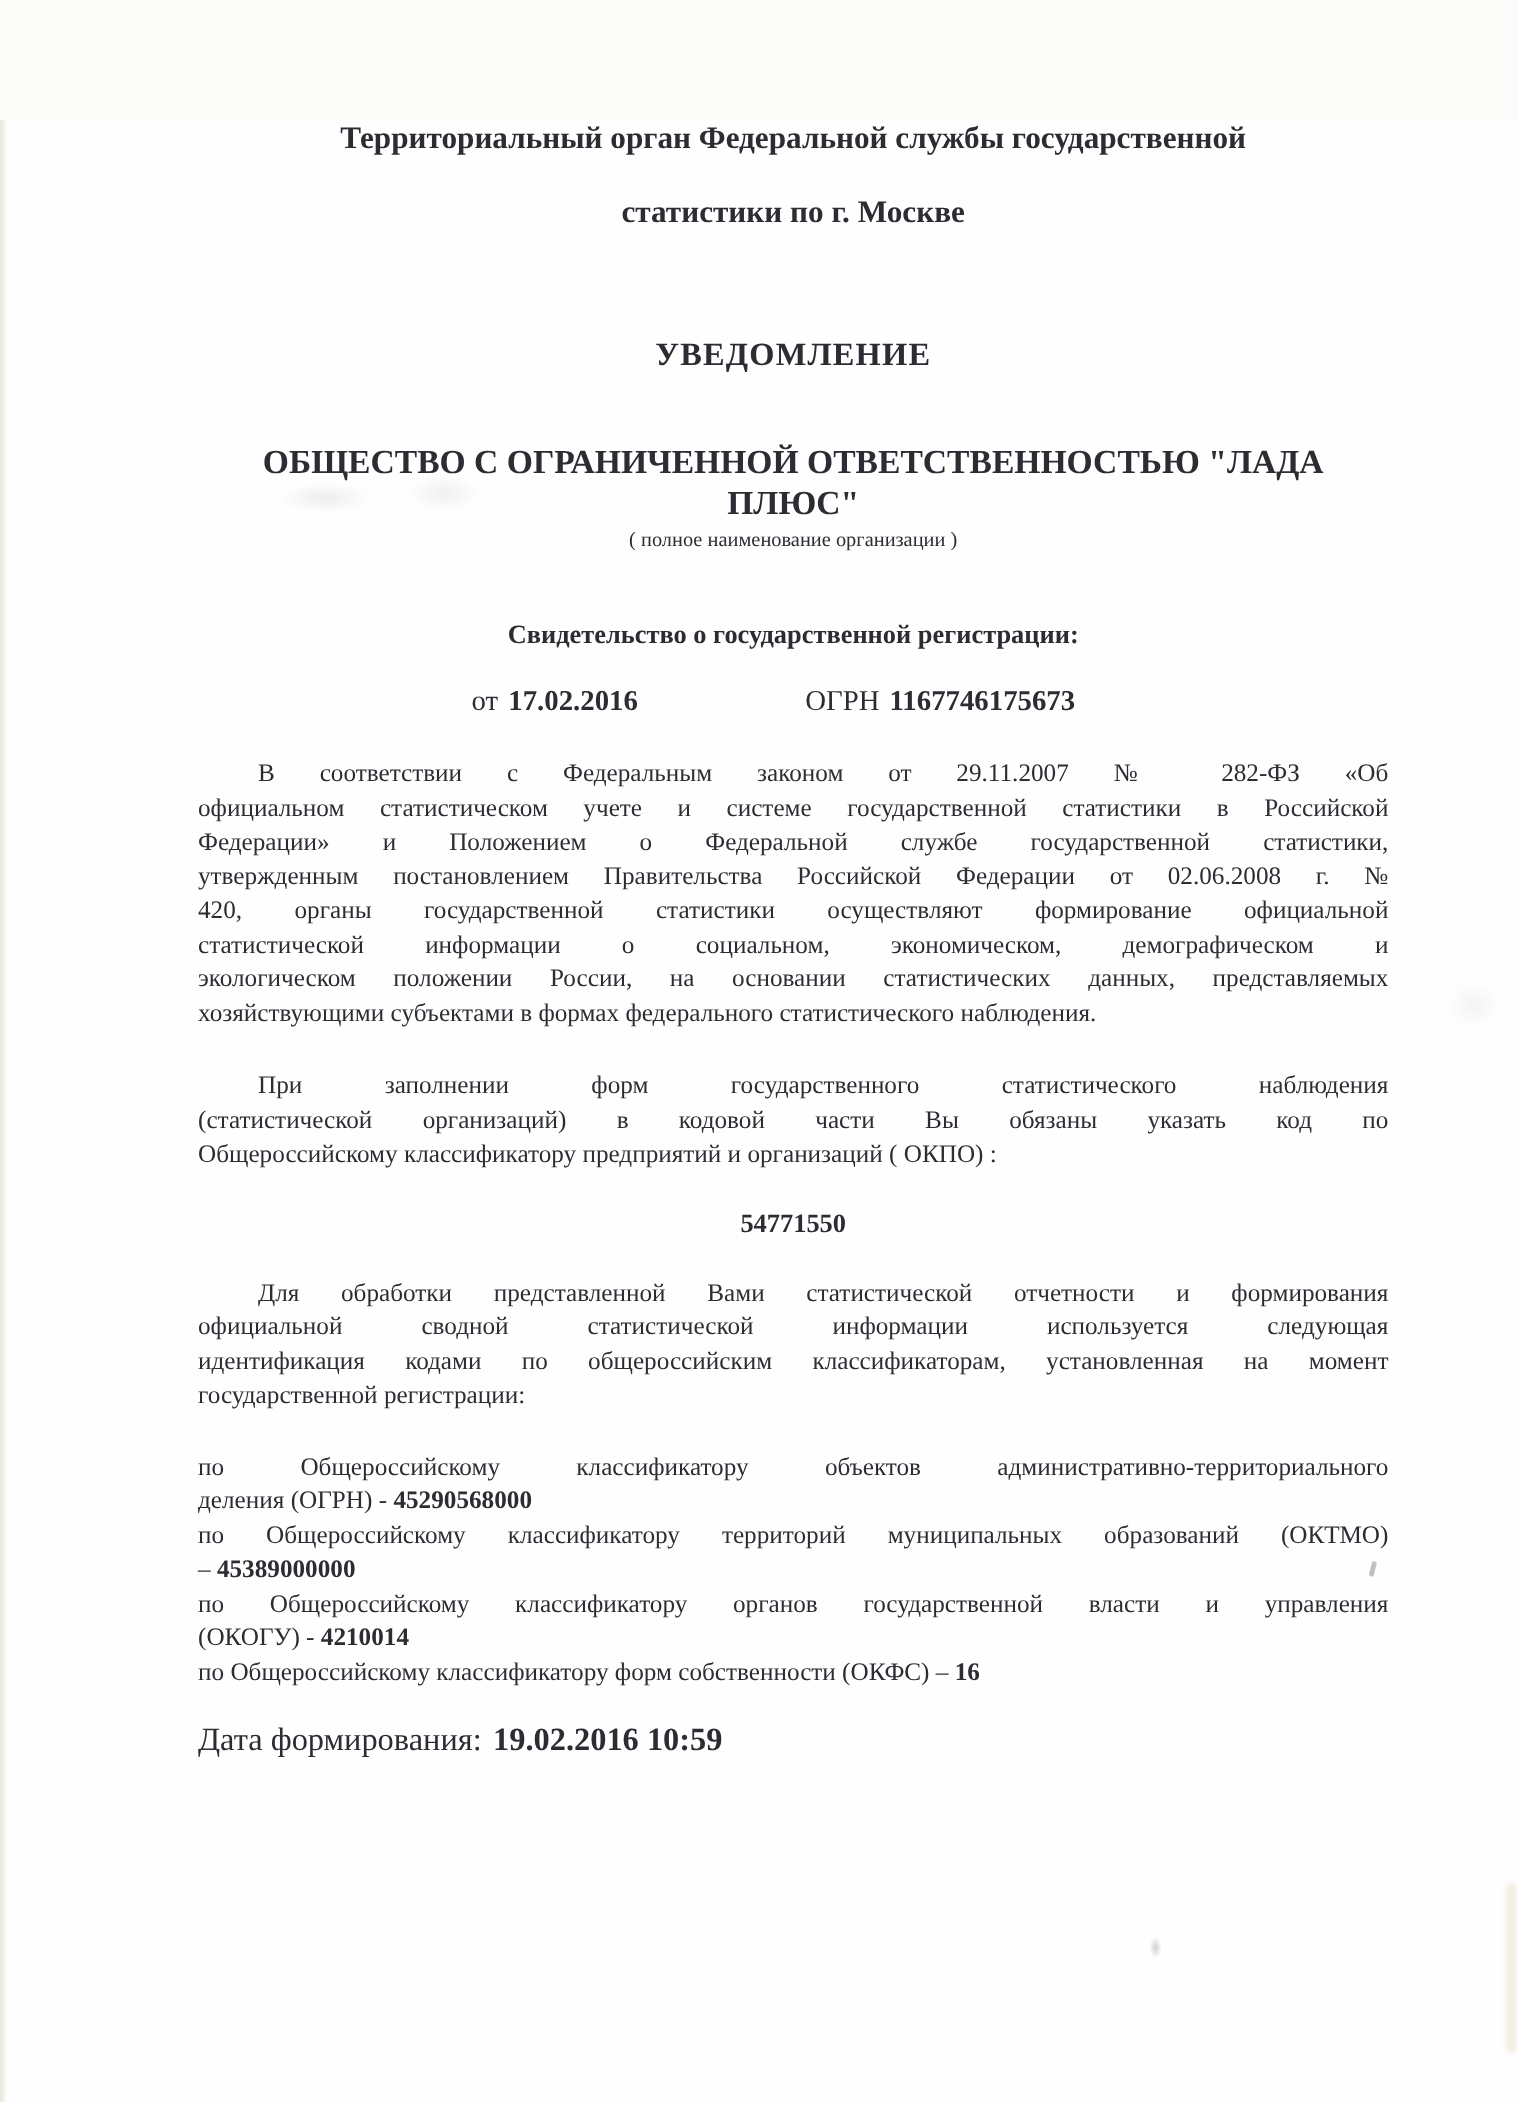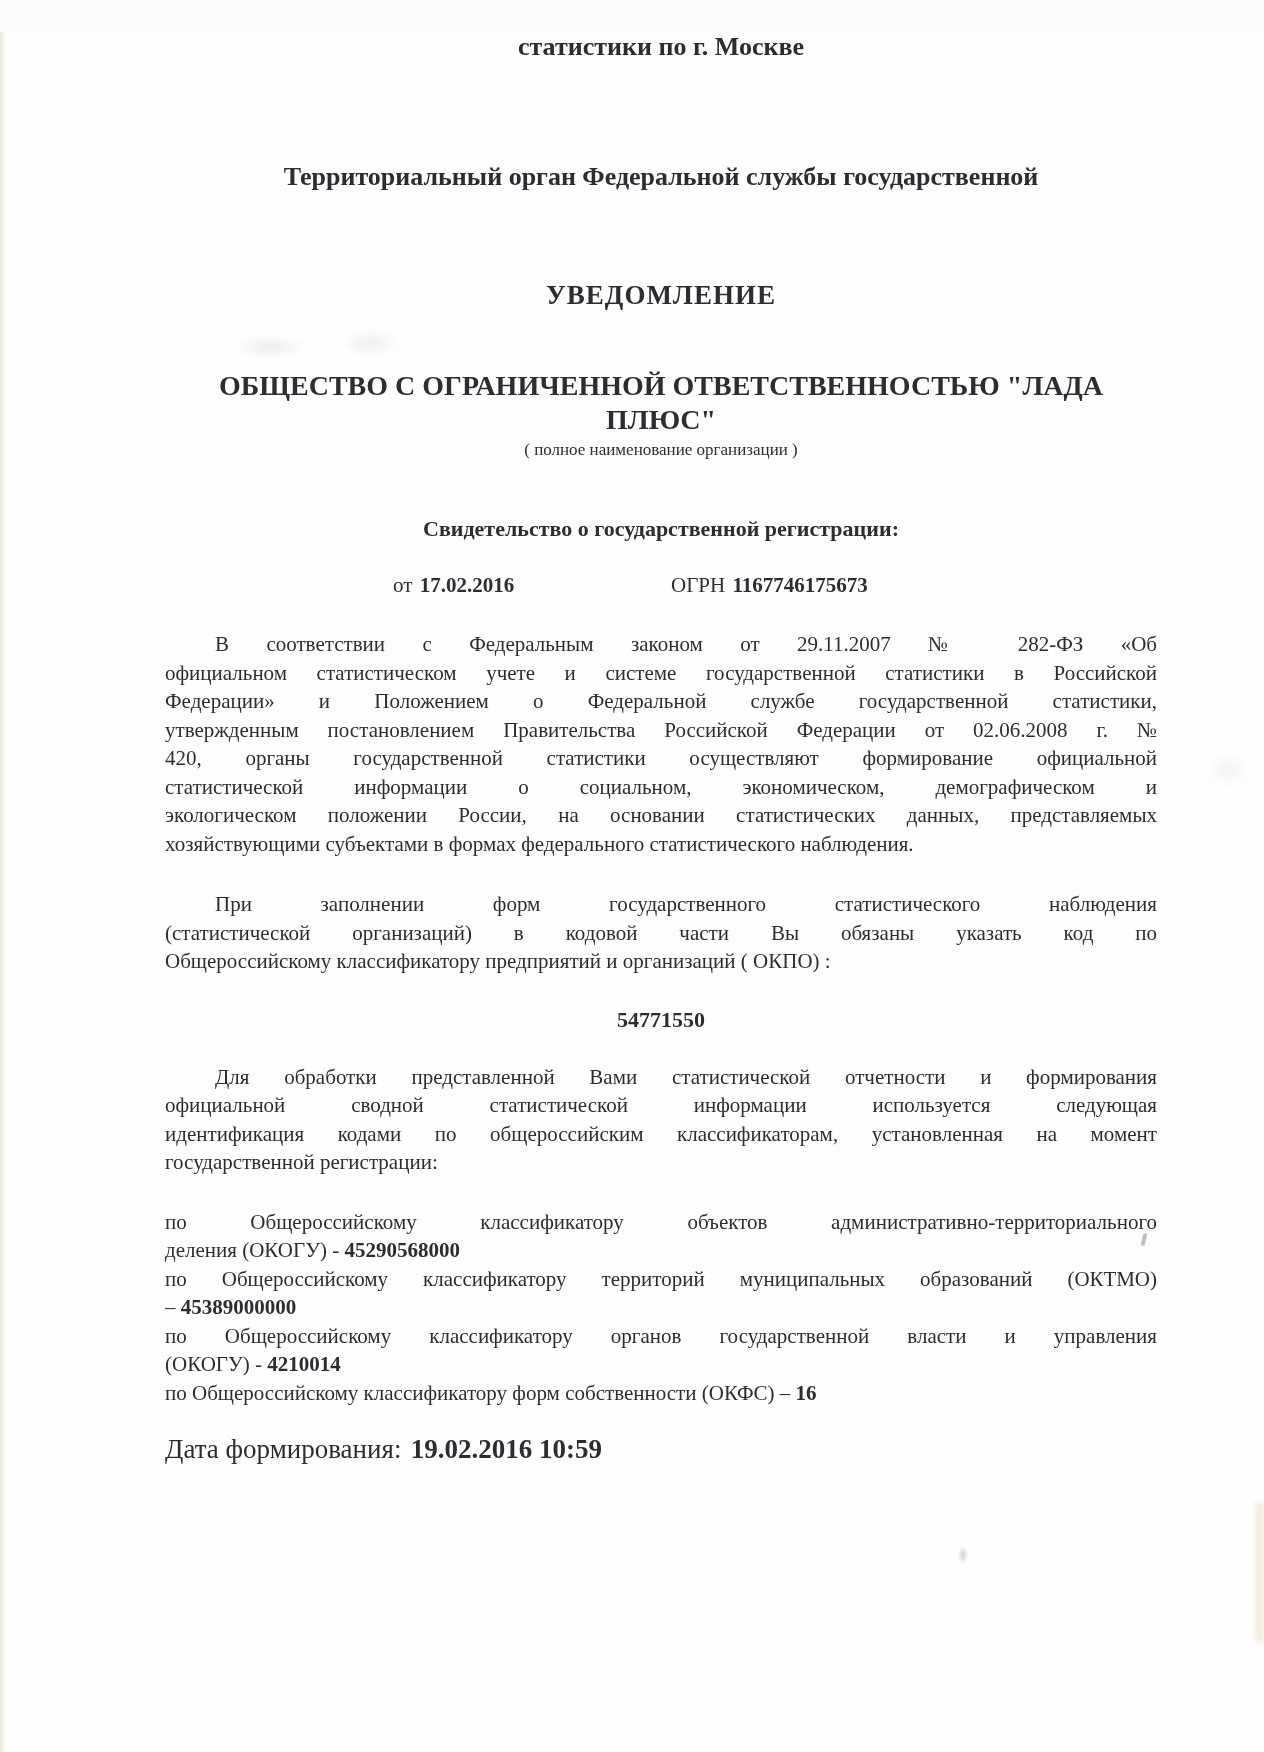--- a/index.html
+++ b/index.html
@@ -23,21 +23,21 @@
   .center { text-align: center; }
   .hdr  { font-size: 26px; line-height: 30px; font-weight: bold; }
   .doc-title { font-size: 27px; line-height: 34px; font-weight: bold; letter-spacing: 1px; }
   .org  { font-size: 28px; line-height: 34px; font-weight: bold; }
   .caption { font-size: 17px; line-height: 22px; }
   .subhead { font-size: 22px; line-height: 29px; font-weight: bold; }
   .line { font-size: 21px; line-height: 28.5px; }
   .jl   { text-align: justify; text-align-last: justify; }
   .ind  { text-indent: 50px; }
   .okpo { font-size: 22px; line-height: 28px; font-weight: bold; }
-  .reg-row { position: relative; height: 28px; font-size: 21px; line-height: 28px; text-align: right; }
+  .reg-row { position: relative; height: 28px; font-size: 24px; line-height: 28px; text-align: right; }
   .reg-date { position: absolute; left: 228px; top: 0; white-space: nowrap; }
   .reg-ogrn { position: absolute; left: 506px; top: 0; white-space: nowrap; }
   .gap-b { margin-left: 0.35em; }
   .footer-line { font-size: 27px; line-height: 28px; }
 
   
   .artifact { position: absolute; pointer-events: none; }
   .edge-left {
     left: 0; top: 0; width: 6px; height: 1752px;
     background: linear-gradient(to right, rgba(182,172,140,0.30), rgba(255,255,255,0));
@@ -83,22 +83,22 @@
   <div class="artifact edge-left"></div>
   <div class="artifact edge-right-tint"></div>
   <div class="artifact smudge-a"></div>
   <div class="artifact smudge-b"></div>
   <div class="artifact smudge-margin"></div>
   <div class="artifact tick-mark"></div>
   <div class="artifact speck"></div>
 
   <div class="content">
 
+    <div class="hdr center" style="margin-top:100px">Территориальный орган Федеральной службы государственной</div>
     <div class="hdr center" style="margin-top:32px">статистики по г. Москве</div>
-    <div class="hdr center" style="margin-top:100px">Территориальный орган Федеральной службы государственной</div>
 
     <div class="doc-title center" style="margin-top:86px">УВЕДОМЛЕНИЕ</div>
 
     <div class="org center" style="margin-top:57px">ОБЩЕСТВО С ОГРАНИЧЕННОЙ ОТВЕТСТВЕННОСТЬЮ "ЛАДА</div>
     <div class="org center">ПЛЮС"</div>
     <div class="caption center" style="margin-top:2px">( полное наименование организации )</div>
 
     <div class="subhead center" style="margin-top:53px">Свидетельство о государственной регистрации:</div>
 
     <div class="reg-row" style="margin-top:28px">
@@ -127,21 +127,21 @@
 
     <div style="margin-top:29px">
       <div class="line jl ind">Для обработки представленной Вами статистической отчетности и формирования</div>
       <div class="line jl">официальной сводной статистической информации используется следующая</div>
       <div class="line jl">идентификация кодами по общероссийским классификаторам, установленная на момент</div>
       <div class="line">государственной регистрации:</div>
     </div>
 
     <div style="margin-top:31px">
       <div class="line jl">по Общероссийскому классификатору объектов административно-территориального</div>
-      <div class="line"><span>деления (ОКОГУ) - </span><b>45290568000</b></div>
+      <div class="line"><span>деления (ОГРН) - </span><b>45290568000</b></div>
 
       <div class="line jl">по Общероссийскому классификатору территорий муниципальных образований (ОКТМО)</div>
       <div class="line"><span>– </span><b>45389000000</b></div>
 
       <div class="line jl">по Общероссийскому классификатору органов государственной власти и управления</div>
       <div class="line"><span>(ОКОГУ) - </span><b>4210014</b></div>
 
       <div class="line"><span>по Общероссийскому классификатору форм собственности (ОКФС) – </span><b>16</b></div>
 
     </div>

